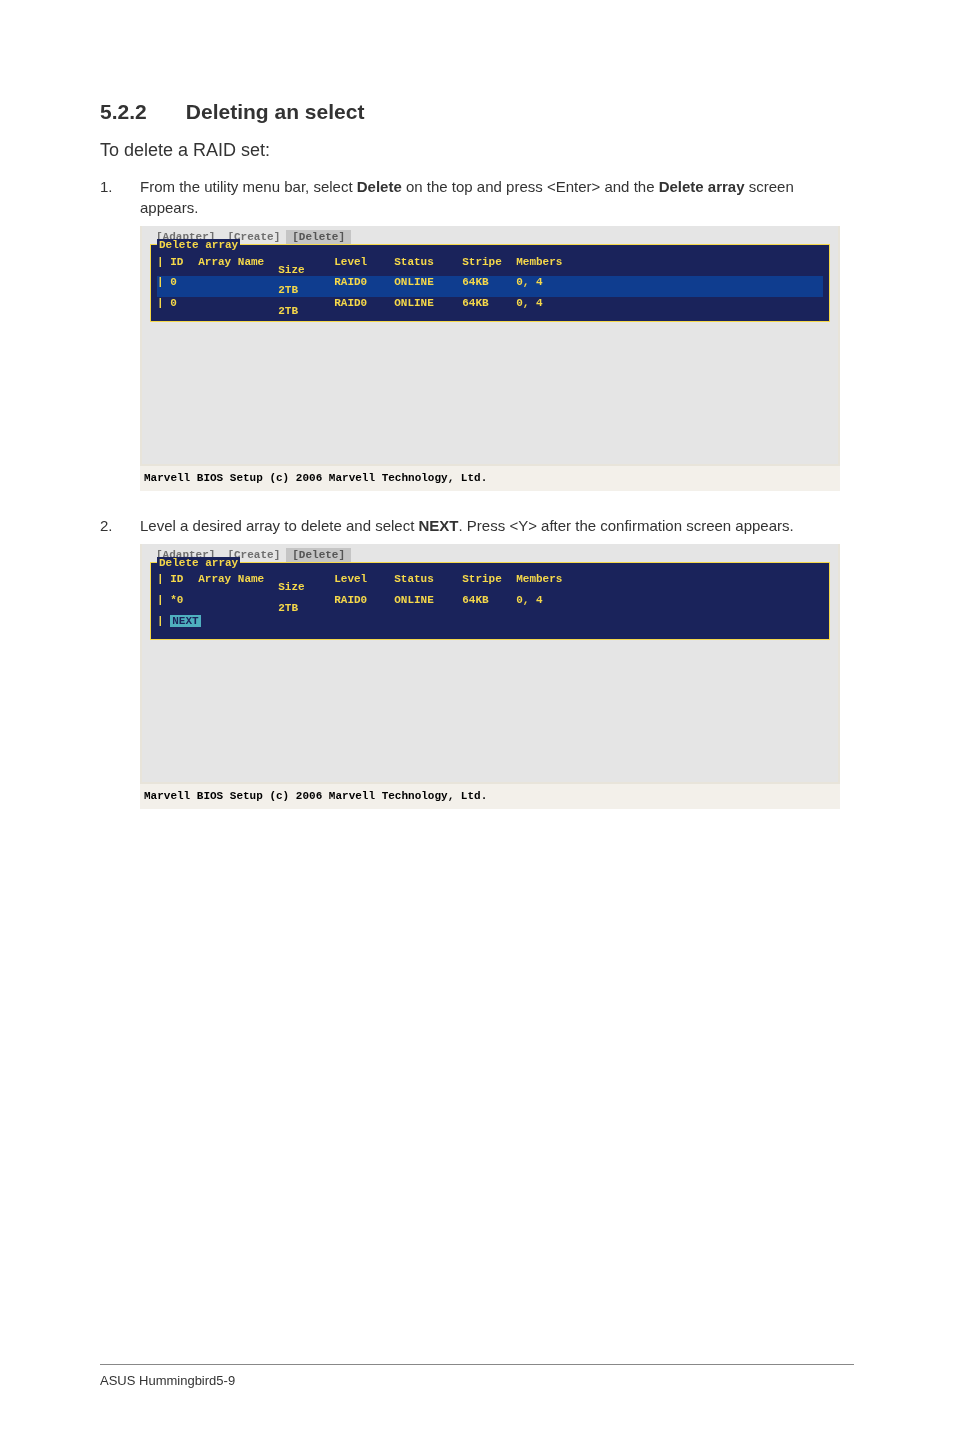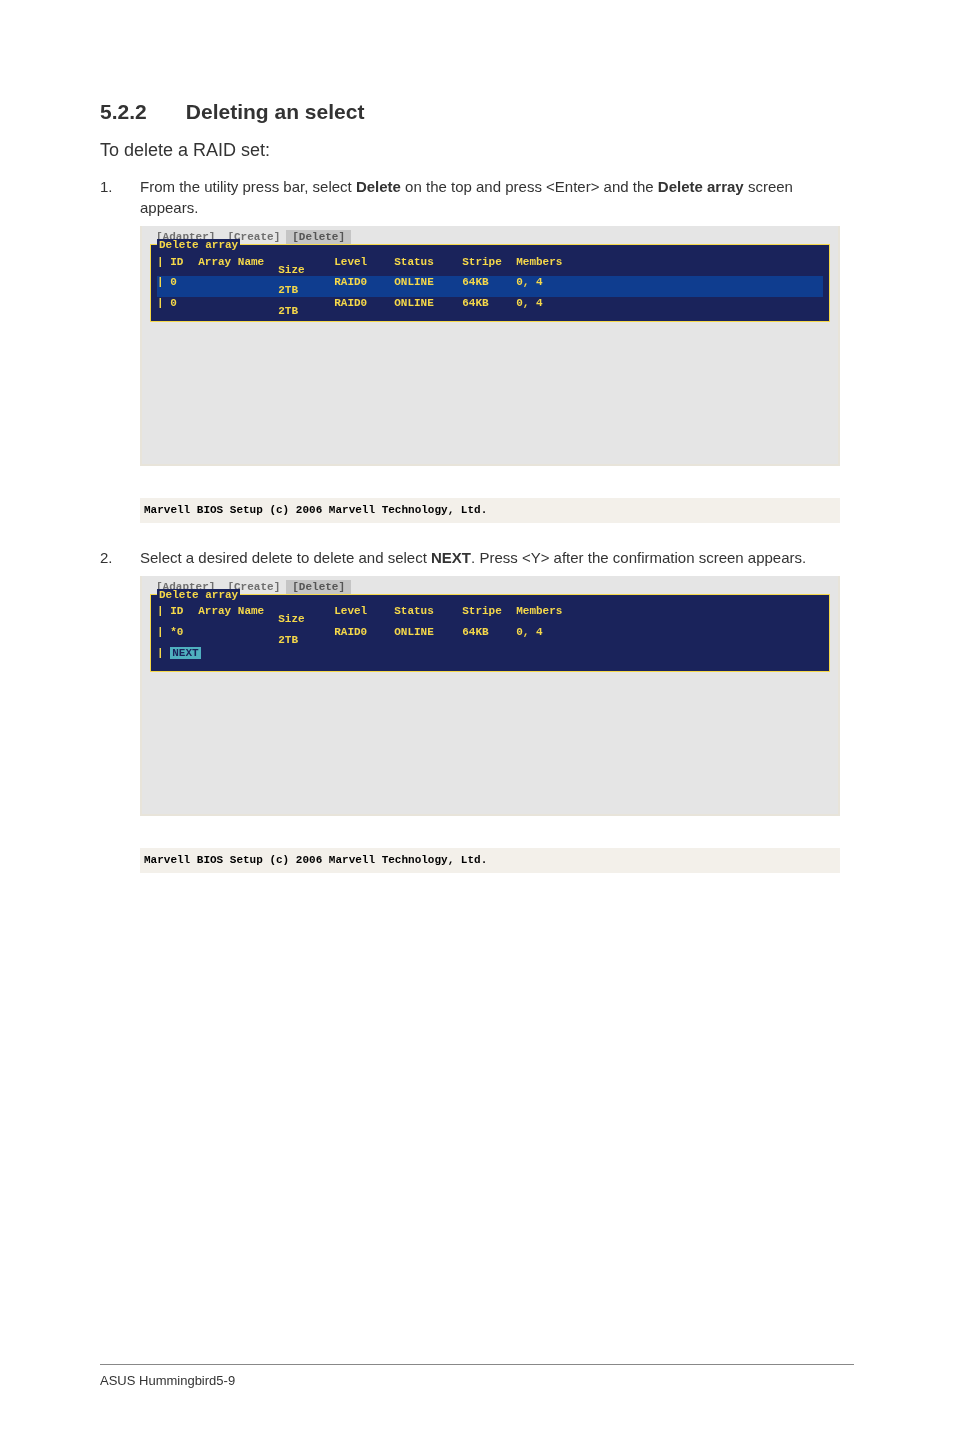--- a/index.html
+++ b/index.html
@@ -80,21 +80,20 @@
   .c-name { width:80px; }
   .c-size { width:56px;margin-top:8px; }
   .c-level { width:60px; }
   .c-status { width:68px; }
   .c-stripe { width:54px; }
   .c-members { width:80px; }
   .bios-foot {
     background:#f3f0ea;
     padding:6px 4px;
     font-weight:bold;
-    margin-top:32px;
   }
   .next-btn {
     background:#4fb0bf; color:#1a235b; display:inline-block; padding:0 2px;
   }
   .footer {
     position:absolute;
     bottom:50px;
     left:100px;
     right:100px;
     border-top:1px solid #888;
@@ -111,21 +110,21 @@
   <span class="num">5.2.2</span>
   <span>Deleting an select</span>
 </h2>
 
 <p class="para">To delete a RAID set:</p>
 
 <ol class="steplist">
   <li>
     <span class="idx">1.</span>
     <span class="txt">
-      <span>From the utility press bar, select </span><span class="bold">Delete</span><span> on the top and press &lt;Enter&gt; and the </span><span class="bold">Delete array</span><span> screen appears.</span>
+      <span>From the utility menu bar, select </span><span class="bold">Delete</span><span> on the top and press &lt;Enter&gt; and the </span><span class="bold">Delete array</span><span> screen appears.</span>
     </span>
   </li>
 </ol>
 
 <div class="bios">
   <div class="bios-body">
     <div class="menubar">
       <span>[Adapter]</span>
       <span>[Create]</span>
       <span class="tab-active">[Delete]</span>
@@ -145,21 +144,21 @@
       </div>
     </div>
   </div>
   <div class="bios-foot">Marvell BIOS Setup (c) 2006 Marvell Technology, Ltd.</div>
 </div>
 
 <ol class="steplist">
   <li>
     <span class="idx">2.</span>
     <span class="txt">
-      <span>Select a desired delete to delete and select </span><span class="bold">NEXT</span><span>. Press &lt;Y&gt; after the confirmation screen appears.</span>
+      <span>Level a desired array to delete and select </span><span class="bold">NEXT</span><span>. Press &lt;Y&gt; after the confirmation screen appears.</span>
     </span>
   </li>
 </ol>
 
 <div class="bios">
   <div class="bios-body">
     <div class="menubar">
       <span>[Adapter]</span>
       <span>[Create]</span>
       <span class="tab-active">[Delete]</span>

